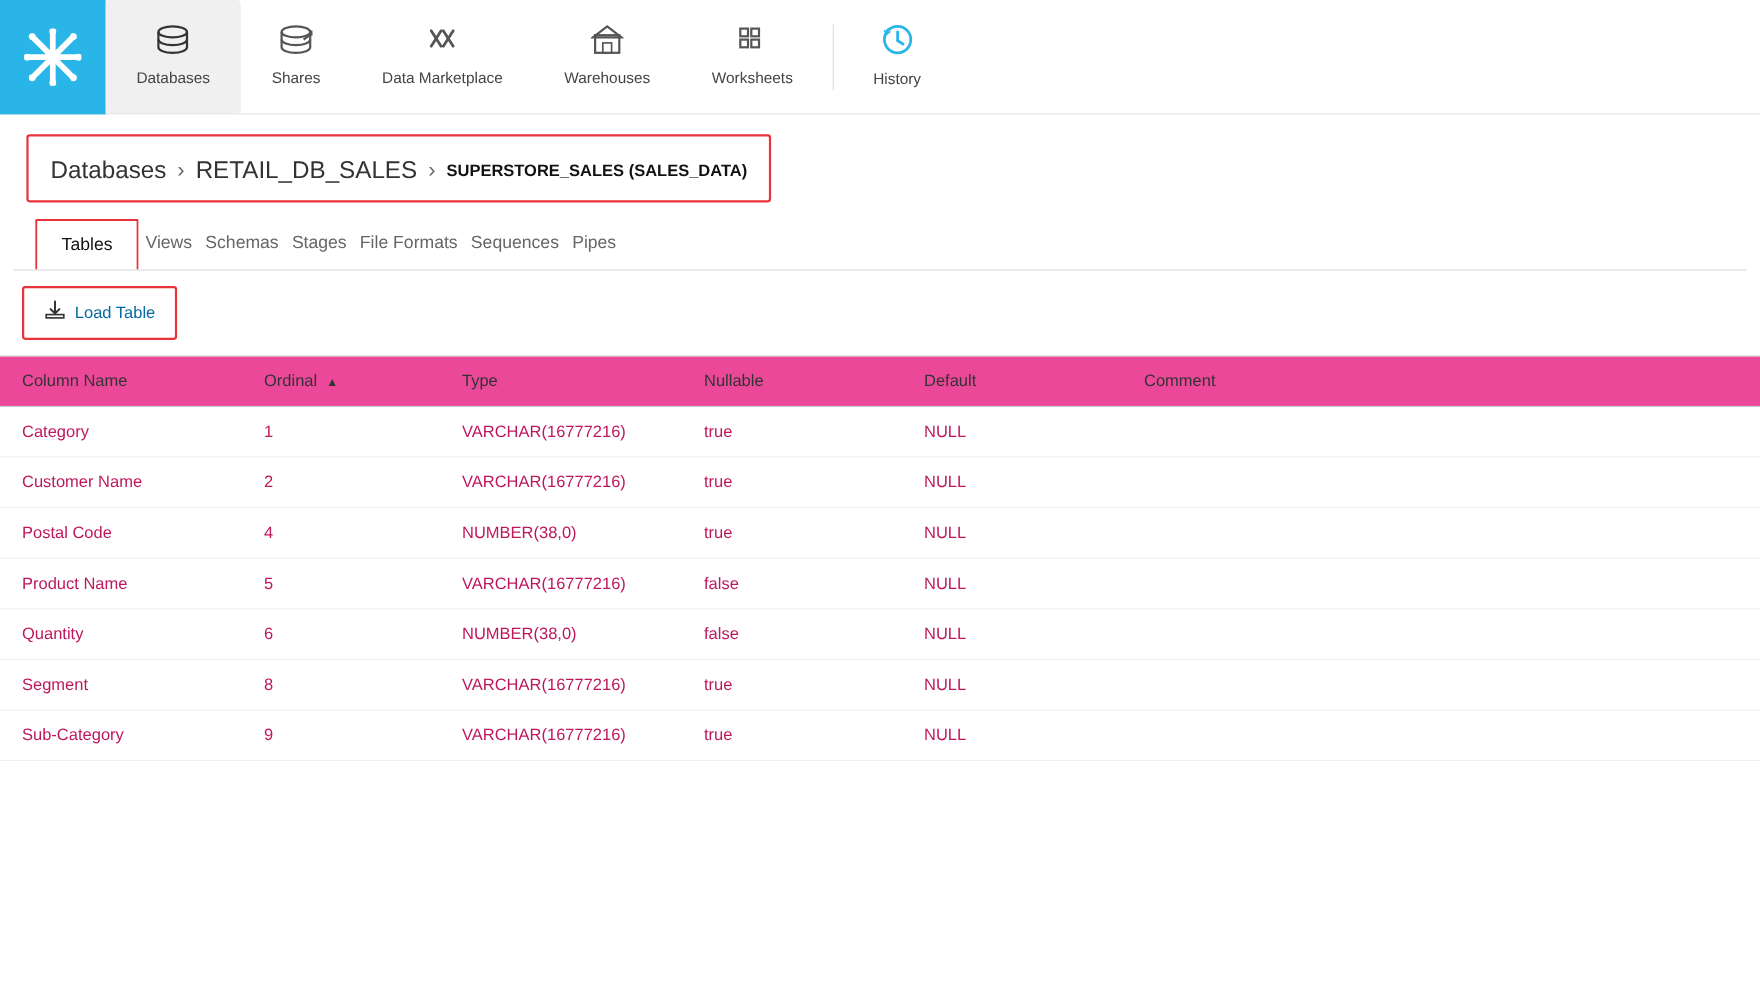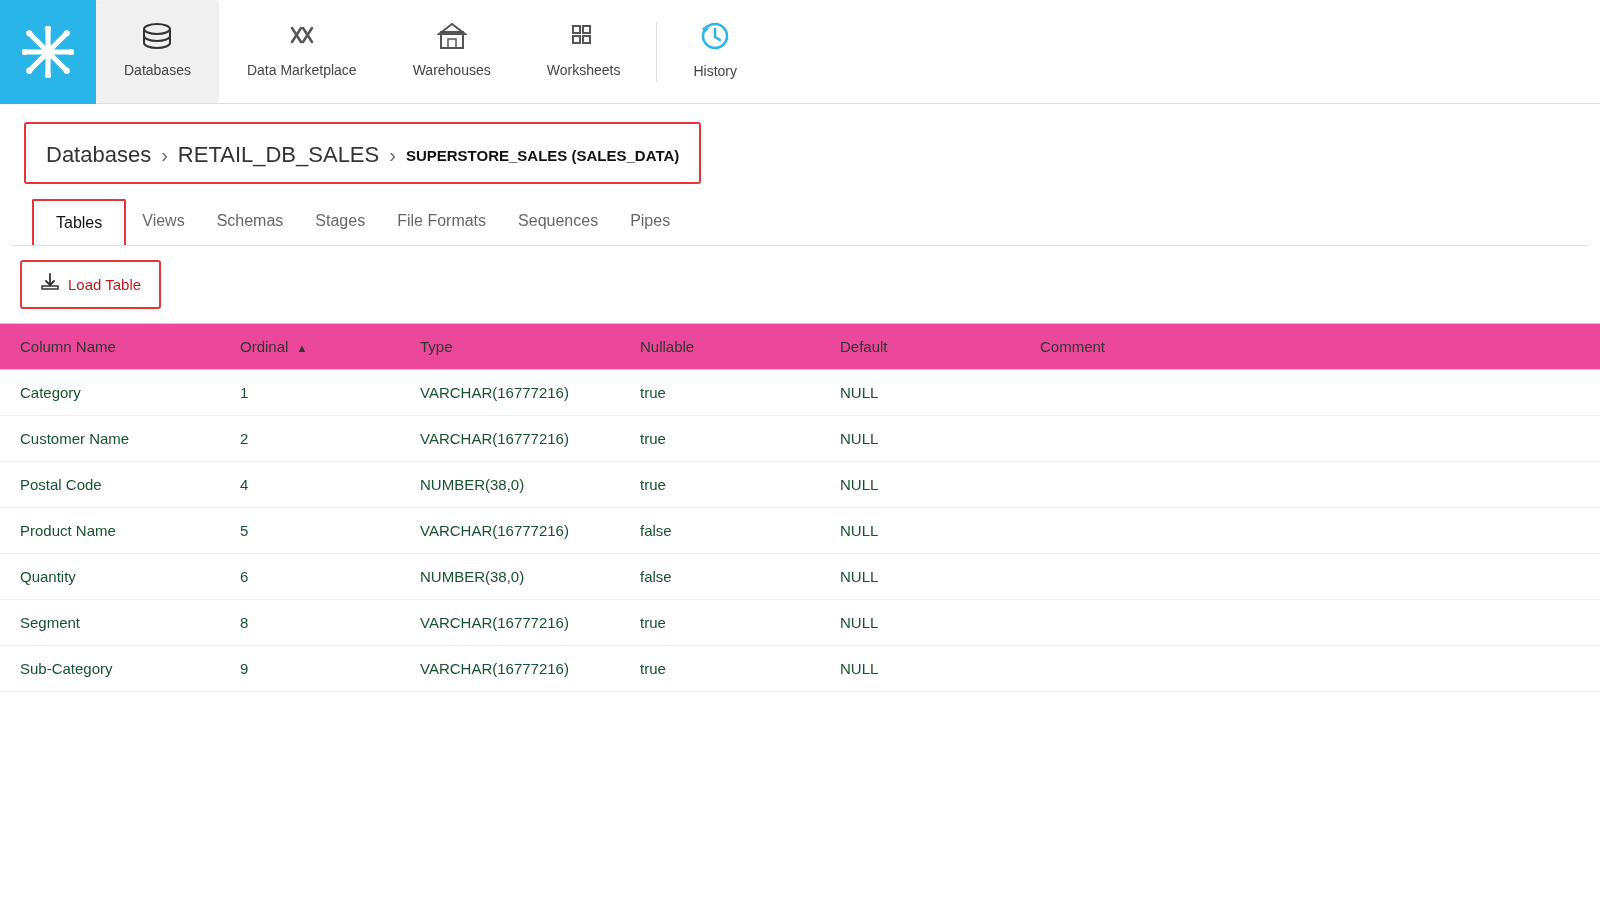--- a/index.html
+++ b/index.html
@@ -91,21 +91,21 @@
 
     
     .tabs-section {
       display: flex;
       align-items: center;
       padding: 0 20px;
       border-bottom: 1px solid #ddd;
       margin-top: 4px;
     }
     .tab {
-      padding: 14px 16px;
+      padding: 14px 6px;
       font-size: 16px;
       color: #666;
       cursor: pointer;
       border-bottom: 2px solid transparent;
       margin-bottom: -1px;
     }
     .tab.active {
       color: #111;
       border-bottom: 2px solid #111;
       border: 2px solid #e8333a;
@@ -118,21 +118,21 @@
     
     .actions-section {
       padding: 14px 20px;
     }
     .load-table-btn {
       display: inline-flex;
       align-items: center;
       gap: 8px;
       padding: 10px 18px;
       font-size: 15px;
-      color: #b91c1c;
+      color: #0369a1;
       background: #fff;
       border: 2px solid #e8333a;
       border-radius: 3px;
       cursor: pointer;
     }
     .load-table-btn .btn-icon {
       font-size: 18px;
     }
 
     
@@ -146,21 +146,21 @@
       padding: 14px 20px;
       font-weight: 500;
       color: #333;
       border-bottom: 1px solid #ccc;
       border-top: 1px solid #ccc;
       background: #ec4899;
       font-size: 15px;
     }
     .data-table td {
       padding: 14px 20px;
-      color: #14532d;
+      color: #be185d;
       border-bottom: 1px solid #eee;
       font-size: 15px;
     }
     .sort-arrow {
       font-size: 11px;
       margin-left: 4px;
     }
 
     .col-name { width: 220px; }
     .col-ordinal { width: 180px; }
@@ -201,20 +201,32 @@
       <span class="nav-icon">
         <svg width="30" height="28" viewBox="0 0 30 28">
             <ellipse cx="15" cy="7" rx="13" ry="5" fill="none" stroke="#333" stroke-width="2"></ellipse>
             <path d="M2 7 v14 c0 2.8 5.8 5 13 5s13-2.2 13-5 V7" fill="none" stroke="#333" stroke-width="2"></path>
             <path d="M2 14 c0 2.8 5.8 5 13 5s13-2.2 13-5" fill="none" stroke="#333" stroke-width="2"></path>
           </svg>
       </span>
       <span class="nav-item-label">Databases</span>
     </div>
 
+    <div class="nav-item">
+      <span class="nav-icon">
+        <svg width="30" height="28" viewBox="0 0 30 28">
+            <ellipse cx="15" cy="7" rx="13" ry="5" fill="none" stroke="#555" stroke-width="2"></ellipse>
+            <path d="M2 7 v14 c0 2.8 5.8 5 13 5s13-2.2 13-5 V7" fill="none" stroke="#555" stroke-width="2"></path>
+            <path d="M2 14 c0 2.8 5.8 5 13 5s13-2.2 13-5" fill="none" stroke="#555" stroke-width="2"></path>
+            <line x1="22" y1="14" x2="30" y2="8" stroke="#555" stroke-width="2"></line>
+            <circle cx="30" cy="8" r="2.5" fill="#555"></circle>
+          </svg>
+      </span>
+      <span class="nav-item-label">Shares</span>
+    </div>
 
     <div class="nav-item">
       <span class="nav-icon">
         <svg width="30" height="28" viewBox="0 0 30 28">
             <path d="M5 6 L14 20 M25 6 L16 20" stroke="#555" stroke-width="2.5" stroke-linecap="round"></path>
             <path d="M5 20 L14 6 M25 20 L16 6" stroke="#555" stroke-width="2.5" stroke-linecap="round"></path>
           </svg>
       </span>
       <span class="nav-item-label">Data Marketplace</span>
     </div>

